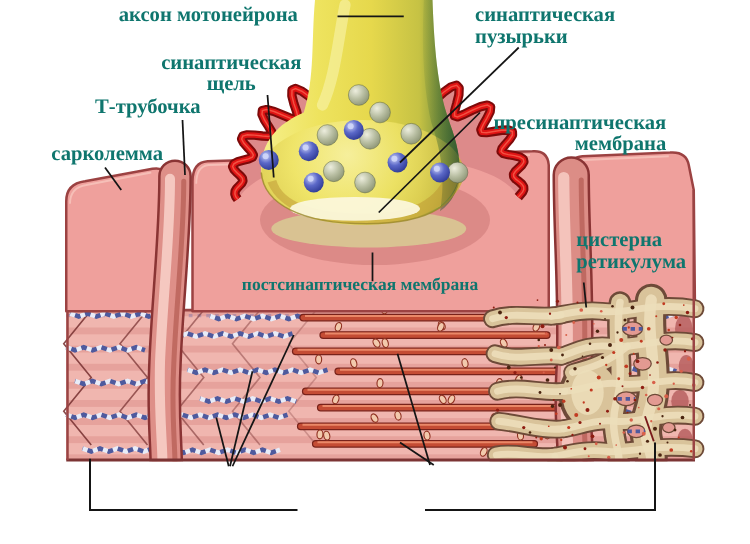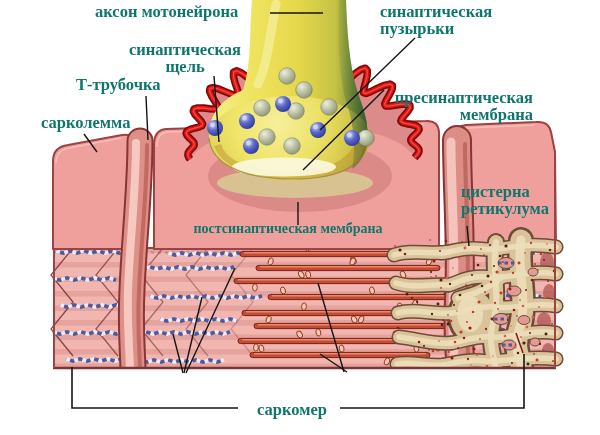--- a/index.html
+++ b/index.html
@@ -436,14 +436,13 @@
 пузырьки</div>
   <div class="lbl lbl-cleft">синаптическая
 щель</div>
   <div class="lbl lbl-presyn">пресинаптическая
 мембрана</div>
   <div class="lbl lbl-ttubule">Т-трубочка</div>
   <div class="lbl lbl-sarcolemma">сарколемма</div>
   <div class="lbl lbl-cisterna">цистерна
 ретикулума</div>
   <div class="lbl lbl-postsyn">постсинаптическая мембрана</div>
-  <div class="lbl lbl-sarcomere">саркомер</div>
 </div>
 
 </body></html>

